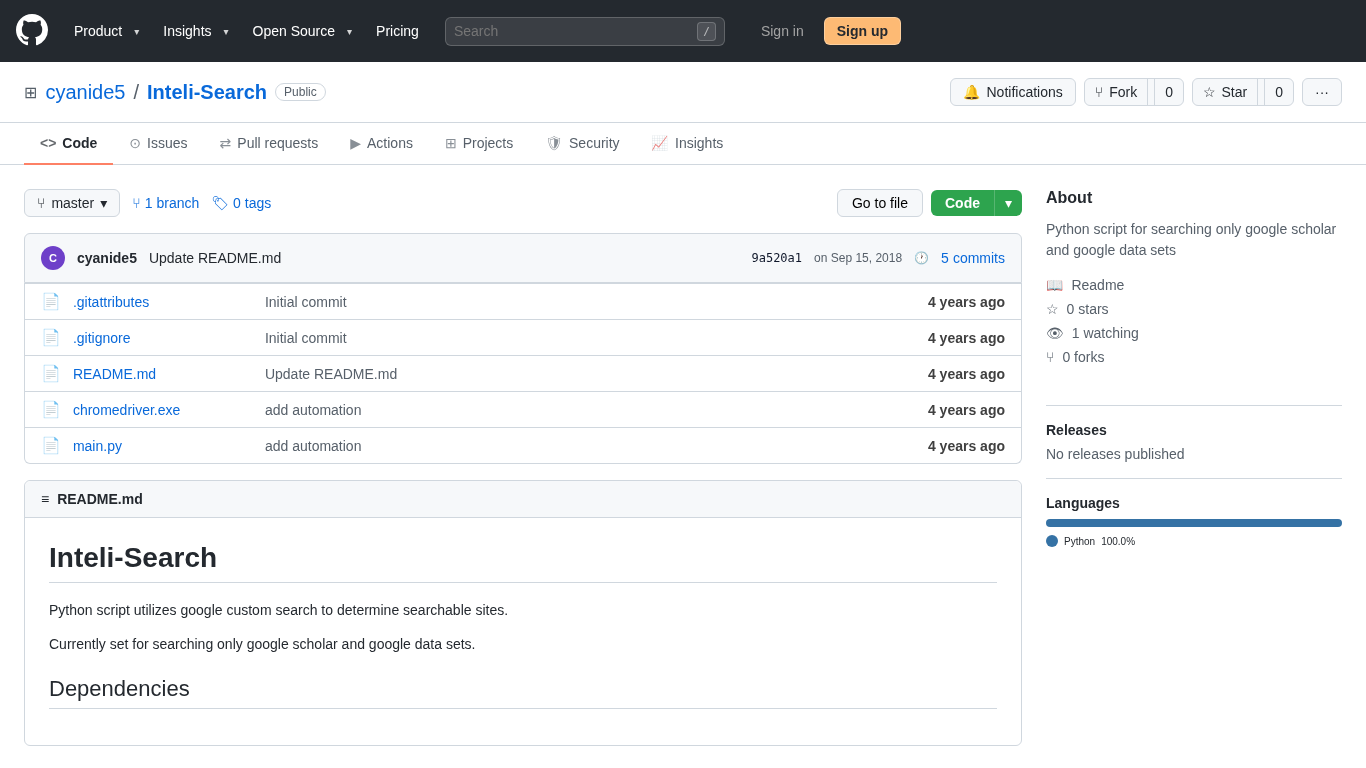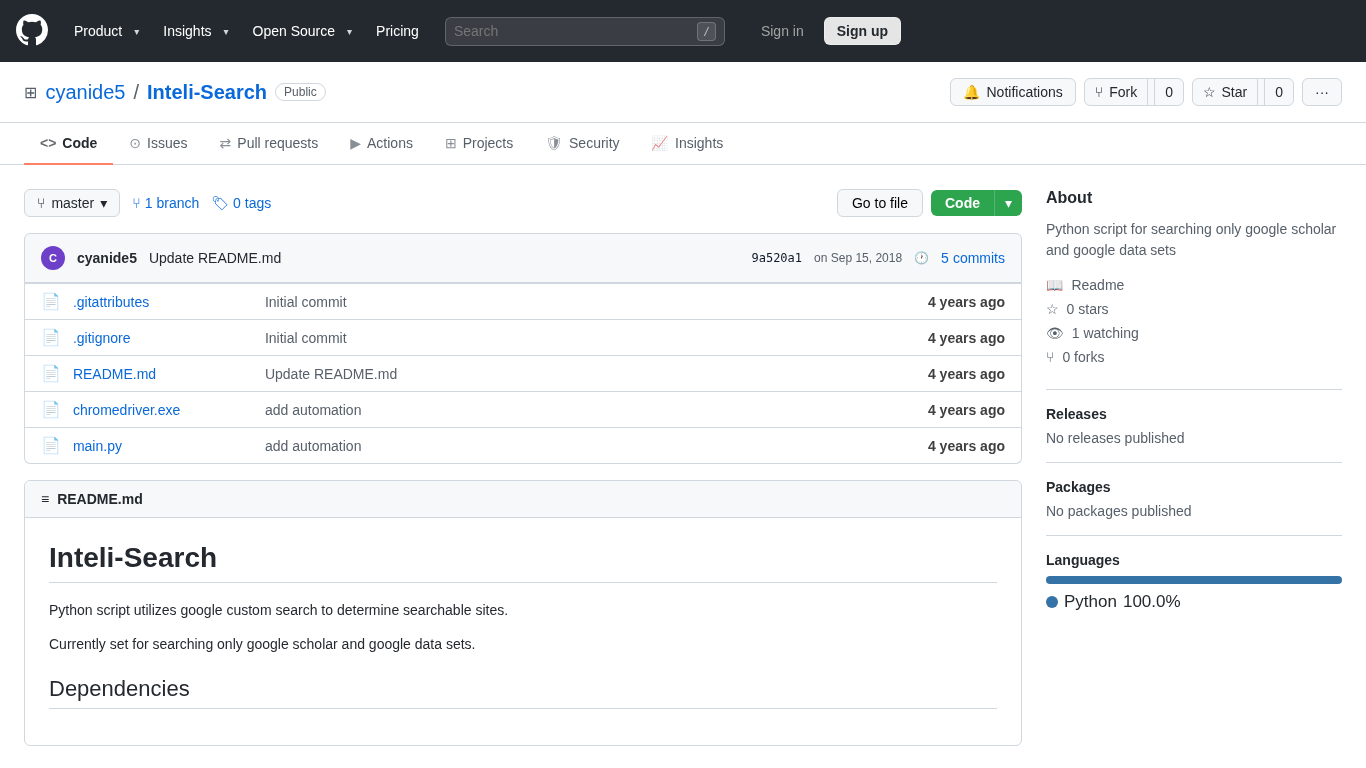--- a/index.html
+++ b/index.html
@@ -10,21 +10,21 @@
     .header-logo { flex-shrink: 0; }
     .header-logo svg { width: 32px; height: 32px; fill: #fff; }
     .header-nav { display: flex; align-items: center; gap: 4px; }
     .header-nav-item { color: #fff; font-size: 14px; font-weight: 500; padding: 6px 10px; border-radius: 6px; cursor: pointer; display: flex; align-items: center; gap: 12px; white-space: nowrap; }
     .chevron { font-size: 10px; opacity: 0.8; }
     .search-kbd { background: rgba(255,255,255,0.1); border: 1px solid rgba(255,255,255,0.2); border-radius: 4px; color: rgba(255,255,255,0.6); font-size: 11px; padding: 2px 5px; margin-left: 4px; }
     .search-wrap { display: flex; align-items: center; background: rgba(255,255,255,0.1); border: 1px solid rgba(255,255,255,0.2); border-radius: 6px; padding: 4px 8px; }
     .search-wrap input { background: transparent; border: none; color: #fff; font-size: 14px; outline: none; flex: 1; }
     .header-actions { display: flex; align-items: center; gap: 8px; margin-left: 8px; }
     .btn-signin { color: #a3a3a3; background: transparent; border: none; cursor: pointer; font-size: 14px; font-weight: 500; padding: 5px 12px; white-space: nowrap; }
-    .btn-signup { color: #24292f; background: #e5e5e5; border: 1px solid rgba(255,255,255,0.3); border-radius: 6px; cursor: pointer; font-size: 14px; font-weight: 600; padding: 5px 12px; white-space: nowrap; }
+    .btn-signup { color: #24292f; background: #fdba74; border: 1px solid rgba(255,255,255,0.3); border-radius: 6px; cursor: pointer; font-size: 14px; font-weight: 600; padding: 5px 12px; white-space: nowrap; }
 
     
     .repo-header { padding: 16px 24px; display: flex; align-items: center; justify-content: space-between; border-bottom: 1px solid #d0d7de; }
     .repo-title { display: flex; align-items: center; gap: 8px; font-size: 20px; }
     .repo-owner { color: #0969da; cursor: pointer; }
     .repo-sep { color: #57606a; }
     .repo-name { color: #0969da; font-weight: 600; cursor: pointer; }
     .repo-badge { border: 1px solid #d0d7de; border-radius: 20px; font-size: 12px; color: #57606a; padding: 1px 8px; font-weight: 500; }
     .repo-actions { display: flex; align-items: center; gap: 8px; }
     .repo-action-btn { display: flex; align-items: center; gap: 6px; border: 1px solid #d0d7de; border-radius: 6px; padding: 5px 12px; font-size: 14px; cursor: pointer; background: #f6f8fa; color: #24292f; font-weight: 500; }
@@ -75,29 +75,29 @@
 
     
     .readme-box { border: 1px solid #d0d7de; border-radius: 6px; margin-top: 16px; }
     .readme-header { padding: 10px 16px; border-bottom: 1px solid #d0d7de; display: flex; align-items: center; gap: 8px; font-weight: 600; background: #f6f8fa; border-radius: 6px 6px 0 0; }
     .readme-content { padding: 24px; }
     .readme-h1 { font-size: 28px; font-weight: 700; margin-bottom: 16px; border-bottom: 1px solid #d0d7de; padding-bottom: 8px; }
     .readme-p { margin-bottom: 12px; line-height: 1.6; color: #24292f; }
     .readme-h2 { font-size: 22px; font-weight: 400; margin-top: 20px; margin-bottom: 12px; border-bottom: 1px solid #d0d7de; padding-bottom: 6px; }
 
     
-    .about-section { margin-bottom: 24px; }
+    .about-section { margin-bottom: 40px; }
     .about-title { font-size: 16px; font-weight: 700; margin-bottom: 12px; }
     .about-desc { color: #57606a; font-size: 14px; line-height: 1.5; margin-bottom: 16px; }
     .about-item { display: flex; align-items: center; gap: 8px; margin-bottom: 8px; font-size: 14px; color: #57606a; cursor: pointer; }
     .sidebar-section { border-top: 1px solid #d0d7de; padding-top: 16px; margin-top: 16px; }
     .sidebar-section-title { font-size: 14px; font-weight: 700; margin-bottom: 8px; }
     .sidebar-no-content { font-size: 14px; color: #57606a; }
     .languages-bar { height: 8px; border-radius: 4px; background: #0969da; margin-bottom: 8px; }
-    .lang-item { display: flex; align-items: center; gap: 6px; font-size: 17px; }
+    .lang-item { display: flex; align-items: center; gap: 6px; font-size: 10px; }
     .lang-dot { width: 12px; height: 12px; border-radius: 50%; background: #0969da; flex-shrink: 0; }
 
     
     .header-search-wrap { display: flex; align-items: flex-end; flex: 1; max-width: 280px; }
   </style>
 </head>
 <body>
 
 <header class="header">
   <div class="header-logo">
@@ -314,24 +314,20 @@
         <span>⑂</span>
         <span>0 forks</span>
       </div>
     </div>
 
     <div class="sidebar-section">
       <div class="sidebar-section-title">Releases</div>
       <div class="sidebar-no-content">No releases published</div>
     </div>
 
-    <div class="sidebar-section">
-      <div class="sidebar-section-title">Packages</div>
-      <div class="sidebar-no-content">No packages published</div>
-    </div>
 
     <div class="sidebar-section">
       <div class="sidebar-section-title">Languages</div>
       <div class="languages-bar" style="background:#3572A5;"></div>
       <div class="lang-item">
         <div class="lang-dot" style="background:#3572A5;"></div>
         <span>Python</span>
         <span>100.0%</span>
       </div>
     </div>

